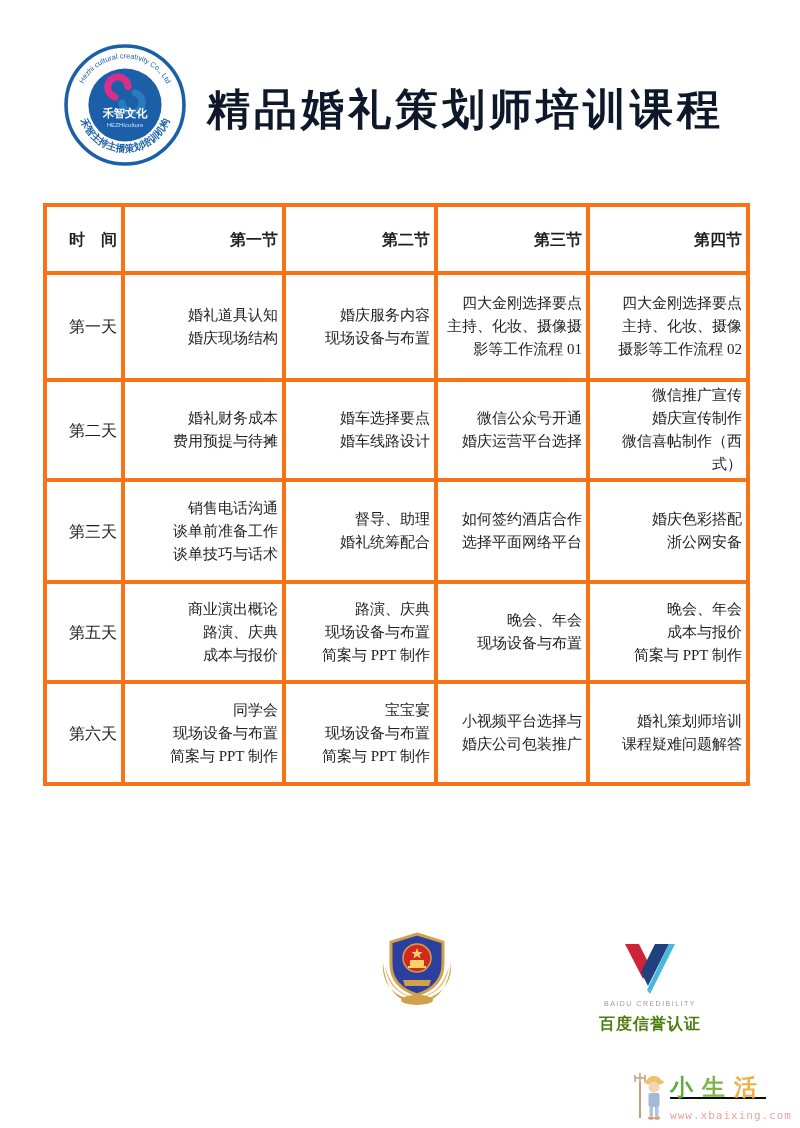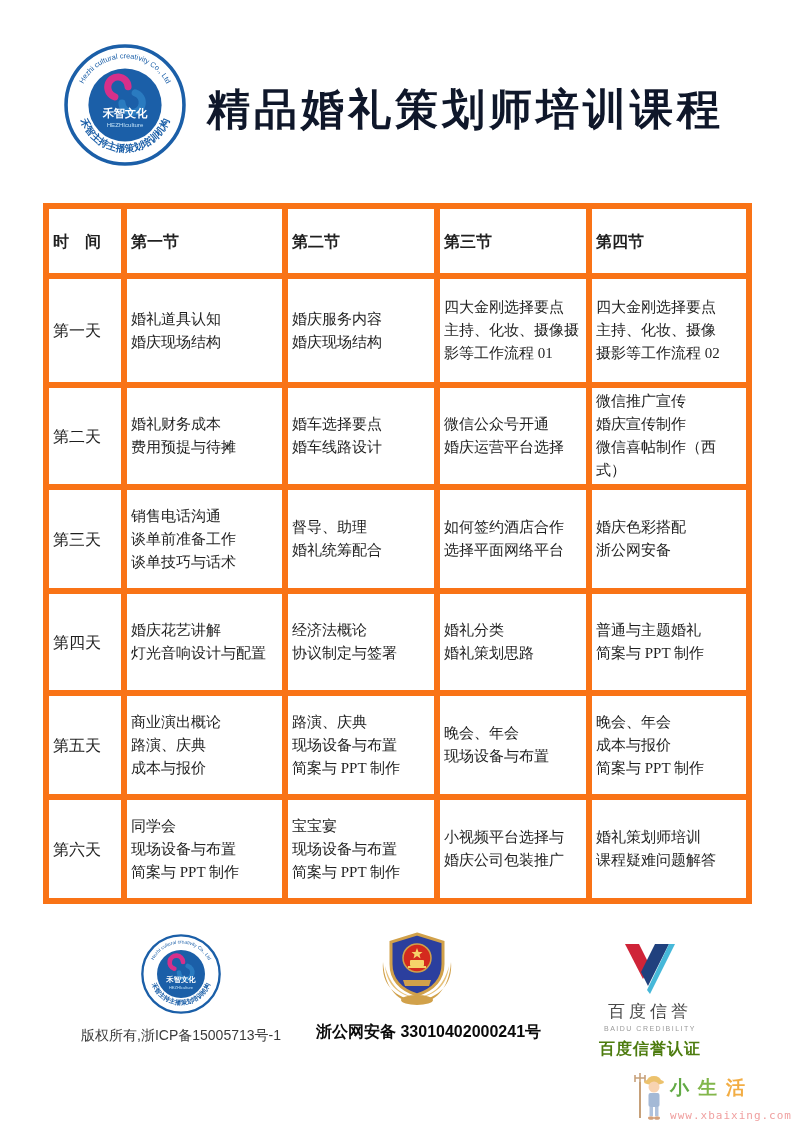--- a/index.html
+++ b/index.html
@@ -9,21 +9,21 @@
   
   .logo-header{position:absolute;left:64px;top:44px;width:122px;height:122px;}
   .page-title{position:absolute;left:178px;top:68px;width:575px;height:84px;
               display:flex;align-items:center;justify-content:center;
               font-weight:bold;font-size:43px;letter-spacing:4px;color:#0f172a;
               font-family:"Liberation Serif","DejaVu Serif",serif;white-space:nowrap;}
 
   
   table.course{position:absolute;left:43px;top:203px;width:703px;border-collapse:collapse;
                table-layout:fixed;}
-  table.course td{border:6px solid #f97316;text-align:left;vertical-align:middle;
+  table.course td{border:4px solid #f97316;text-align:right;vertical-align:middle;
                   font-size:15px;color:#1f1f1f;line-height:23px;white-space:pre-line;
                   padding:2px 4px;font-family:"Liberation Serif","DejaVu Serif",serif;}
   table.course thead td{font-weight:bold;font-size:16px;height:60px;}
   table.course td.day{font-size:16px;}
   table.course tbody tr:nth-child(1) td{height:99px;}
   table.course tbody tr:nth-child(2) td{height:92px;}
   table.course tbody tr:nth-child(3) td{height:94px;}
   table.course tbody tr:nth-child(4) td{height:92px;}
   table.course tbody tr:nth-child(5) td{height:94px;}
   table.course tbody tr:nth-child(6) td{height:94px;}
@@ -37,22 +37,22 @@
                           font-weight:bold;font-size:16px;color:#0a0a0a;white-space:nowrap;}
   .footer-right{position:absolute;left:568px;top:942px;width:164px;text-align:center;
                 font-family:"Liberation Sans","DejaVu Sans",sans-serif;}
   .baidu-cn{font-size:17px;color:#4a4a4a;letter-spacing:4px;margin-top:2px;}
   .baidu-en{font-size:7px;color:#9a9a9a;letter-spacing:1.5px;margin-top:2px;}
   .baidu-cert{font-size:16px;font-weight:bold;color:#4d7c0f;margin-top:7px;letter-spacing:1px;}
 
   
   .watermark{position:absolute;right:8px;bottom:6px;display:flex;align-items:flex-end;opacity:.95;}
   .wm-text{margin-left:2px;text-align:left;}
-  .wm-name{font-weight:bold;font-size:19px;letter-spacing:9px;line-height:24px;
-           font-family:"Liberation Serif","DejaVu Serif",serif;}
+  .wm-name{font-weight:bold;font-size:23px;letter-spacing:9px;line-height:24px;
+           font-family:"Liberation Serif","DejaVu Serif",serif;text-decoration:underline;}
   .wm-name .c0{color:#5aa63c;} .wm-name .c1{color:#7cb342;} .wm-name .c2{color:#f2a93b;}
   .wm-url{font-family:"DejaVu Sans Mono","Liberation Mono",monospace;font-size:11px;
           color:#ef9a9a;letter-spacing:1px;margin-top:9px;}
 
   .hidden-defs{position:absolute;width:0;height:0;overflow:hidden;}
 </style>
 </head>
 <body>
 
 <svg class="hidden-defs" xmlns="http://www.w3.org/2000/svg" aria-hidden="true">
@@ -99,21 +99,21 @@
         <td>第三节</td>
         <td>第四节</td>
       </tr>
     </thead>
     <tbody>
       <tr>
         <td class="day">第一天</td>
         <td>婚礼道具认知
 婚庆现场结构</td>
         <td>婚庆服务内容
-婚庆现场结构</td>
+现场设备与布置</td>
         <td>四大金刚选择要点
 主持、化妆、摄像摄
 影等工作流程 01</td>
         <td>四大金刚选择要点
 主持、化妆、摄像
 摄影等工作流程 02</td>
       </tr>
       <tr>
         <td class="day">第二天</td>
         <td>婚礼财务成本
@@ -132,31 +132,20 @@
 谈单前准备工作
 谈单技巧与话术</td>
         <td>督导、助理
 婚礼统筹配合</td>
         <td>如何签约酒店合作
 选择平面网络平台</td>
         <td>婚庆色彩搭配
 浙公网安备</td>
       </tr>
       <tr>
-        <td class="day">第四天</td>
-        <td>婚庆花艺讲解
-灯光音响设计与配置</td>
-        <td>经济法概论
-协议制定与签署</td>
-        <td>婚礼分类
-婚礼策划思路</td>
-        <td>普通与主题婚礼
-简案与 PPT 制作</td>
-      </tr>
-      <tr>
         <td class="day">第五天</td>
         <td>商业演出概论
 路演、庆典
 成本与报价</td>
         <td>路演、庆典
 现场设备与布置
 简案与 PPT 制作</td>
         <td>晚会、年会
 现场设备与布置</td>
         <td>晚会、年会
@@ -172,49 +161,41 @@
 现场设备与布置
 简案与 PPT 制作</td>
         <td>小视频平台选择与
 婚庆公司包装推广</td>
         <td>婚礼策划师培训
 课程疑难问题解答</td>
       </tr>
     </tbody>
   </table>
 
-  <div class="footer-left">
-    <svg width="80" height="80" viewBox="0 0 120 120">
-        <use href="#hezhi-logo"></use>
-      </svg>
-    <div class="caption">版权所有,浙ICP备15005713号-1</div>
-  </div>
 
   <div class="footer-center">
     <svg width="84" height="80" viewBox="0 0 84 80">
       <path d="M8,34 C6,56 20,70 42,73 C64,70 78,56 76,34 C74,62 60,74 42,76 C24,74 10,62 8,34 Z" fill="#d1a14a"></path>
       <path d="M10,38 C12,58 25,68 42,70 C59,68 72,58 74,38 C68,60 56,68 42,69 C28,68 16,60 10,38 Z" fill="#e6c078"></path>
       <ellipse cx="42" cy="72" rx="16" ry="5" fill="#d1a14a"></ellipse>
       <path d="M42,6 L68,14 L68,36 C68,52 57,62 42,67 C27,62 16,52 16,36 L16,14 Z" fill="#2b3f9e" stroke="#d1a14a" stroke-width="3"></path>
       <circle cx="42" cy="30" r="14" fill="#d42a1e" stroke="#d1a14a" stroke-width="1.5"></circle>
       <polygon points="42,20 43.5,24 47.5,24 44.5,26.5 45.5,30.5 42,28 38.5,30.5 39.5,26.5 36.5,24 40.5,24" fill="#f6d36a"></polygon>
       <rect x="35" y="32" width="14" height="6" rx="1" fill="#f6d36a"></rect>
       <rect x="33" y="38" width="18" height="2" fill="#f6d36a"></rect>
       <path d="M28,52 L56,52 L54,58 L30,58 Z" fill="#d1a14a"></path>
     </svg>
-    <div class="caption">浙公网安备 33010402000241号</div>
   </div>
 
   <div class="footer-right">
     <svg width="66" height="52" viewBox="0 0 66 52">
       <polygon points="8,2 22,2 33,24 26,37" fill="#cf2438"></polygon>
       <polygon points="52,2 38,2 24,30 31,44" fill="#20417e"></polygon>
       <polygon points="58,2 52,2 30,48 33,52 36,46" fill="#46b8d9"></polygon>
     </svg>
-    <div class="baidu-cn">百度信誉</div>
     <div class="baidu-en">BAIDU CREDIBILITY</div>
     <div class="baidu-cert">百度信誉认证</div>
   </div>
 
   <div class="watermark">
     <svg width="34" height="50" viewBox="0 0 34 50" opacity="0.85">
       <line x1="6" y1="10" x2="6" y2="46" stroke="#b98a5a" stroke-width="2"></line>
       <path d="M1,10 V3 M6,10 V1 M11,10 V3 M1,6 H11" stroke="#b98a5a" stroke-width="1.6" fill="none"></path>
       <ellipse cx="20" cy="10" rx="10" ry="3" fill="#e8b34b"></ellipse>
       <path d="M13,9 a7,5 0 0 1 14,0 z" fill="#e8b34b"></path>

